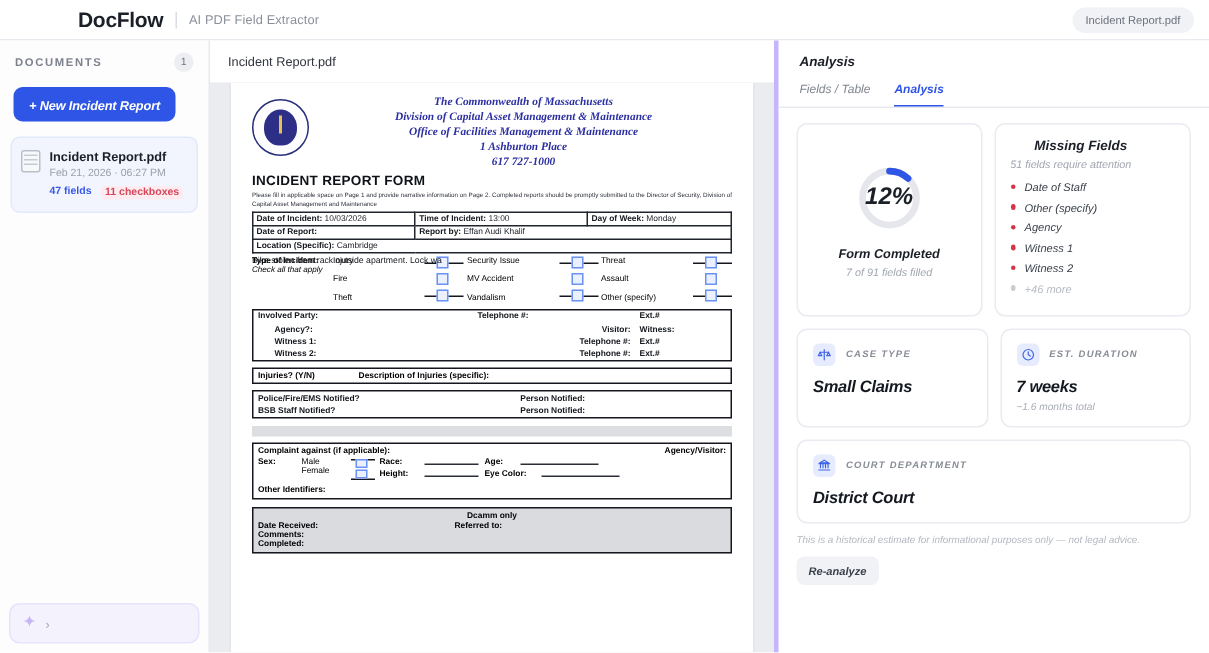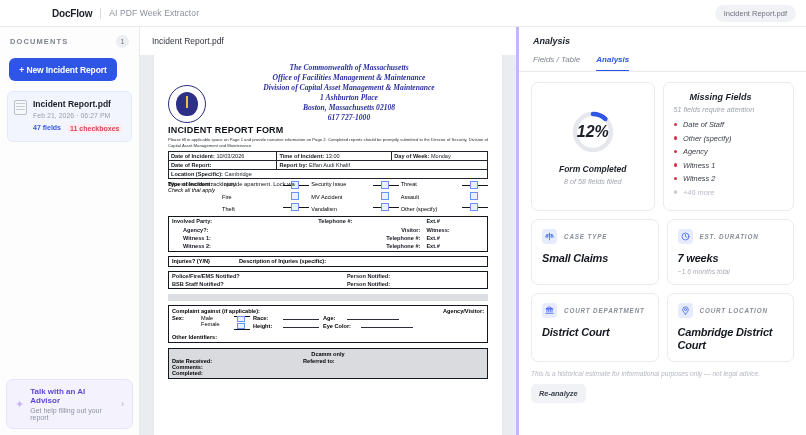--- a/index.html
+++ b/index.html
@@ -13,21 +13,21 @@
   .app { width: 806px; height: 435px; display: flex; flex-direction: column; }
 
   
   .topbar {
     height: 27px; flex: 0 0 27px;
     display: flex; align-items: center;
     border-bottom: 1px solid #e8eaef;
     padding: 0 10px 0 12px;
     background: #fff;
   }
-  .brand { font-size: 10px; font-weight: bold; color: #1b1f27; letter-spacing: -0.2px; padding-left: 40px; }
+  .brand { font-size: 14px; font-weight: bold; color: #1b1f27; letter-spacing: -0.2px; padding-left: 40px; }
   .brand-divider { width: 1px; height: 11px; background: #d8dce3; margin: 0 8px; }
   .brand-sub { font-size: 8.5px; color: #8a8f9a; letter-spacing: 0.1px; }
   .topbar-spacer { flex: 1; }
   .file-chip {
     font-size: 7.5px; color: #6d727d;
     background: #f1f2f5; border-radius: 9px;
     padding: 4px 9px; white-space: nowrap;
   }
 
   
@@ -49,21 +49,21 @@
   .sb-count {
     font-size: 7px; color: #70757f; background: #eceef2;
     border-radius: 50%; width: 13px; height: 13px;
     display: flex; align-items: center; justify-content: center;
   }
   .new-btn {
     margin: 3px 22px 10px 9px; height: 23px;
     background: #2f55e6; color: #fff;
     border-radius: 6px; font-size: 8.5px; font-weight: bold;
     display: flex; align-items: center; justify-content: center;
-    cursor: pointer; letter-spacing: -0.1px;
+    cursor: pointer; letter-spacing: -0.1px; font-style: italic;
   }
   .doc-item {
     margin: 0 7px; padding: 7px 6px 8px 6px;
     background: #f2f5fd; border: 1px solid #e2e9fb;
     border-radius: 6px; display: flex; gap: 6px;
   }
   .doc-icon {
     width: 13px; height: 15px; flex: 0 0 13px;
     border: 1px solid #b9bfcb; border-radius: 2px;
     background: #f7f8fa; margin-top: 1px;
@@ -106,21 +106,21 @@
     flex: 1; background: #ebecef; padding: 0 14px 0 14px;
     overflow: hidden; display: flex; justify-content: center;
   }
   .page {
     width: 100%; max-width: 350px; background: #fff;
     padding: 8px 14px 0 14px; position: relative; font-family: "Liberation Sans", sans-serif;
     box-shadow: 0 0 2px rgba(0,0,0,0.08);
   }
 
   
-  .lh { display: flex; align-items: flex-end; gap: 4px; }
+  .lh { display: flex; align-items: flex-start; gap: 4px; }
   .seal {
     width: 38px; height: 38px; flex: 0 0 38px; border-radius: 50%;
     border: 1.5px solid #2a2f7a; background: #fdfdff;
     display: flex; align-items: center; justify-content: center; margin-top: 3px;
   }
   .seal-in {
     width: 22px; height: 24px; border-radius: 50% 50% 46% 46%;
     background: #2d2f86; position: relative;
   }
   .seal-in::after {
@@ -209,21 +209,21 @@
   }
 </style>
 </head>
 <body>
 
 <div class="app">
 
   <div class="topbar">
     <div class="brand">DocFlow</div>
     <div class="brand-divider"></div>
-    <div class="brand-sub">AI PDF Week Extractor</div>
+    <div class="brand-sub">AI PDF Field Extractor</div>
     <div class="topbar-spacer"></div>
     <div class="file-chip">Incident Report.pdf</div>
   </div>
 
   <div class="body">
 
     <div class="sidebar">
       <div class="sb-head">
         <div class="sb-head-title">DOCUMENTS</div>
         <div class="sb-count">1</div>
@@ -238,45 +238,40 @@
           <div class="doc-date">Feb 21, 2026 · 06:27 PM</div>
           <div class="doc-badges">
             <span class="badge-fields">47 fields</span>
             <span class="badge-checks">11 checkboxes</span>
           </div>
         </div>
       </div>
 
       <div class="advisor">
         <div class="advisor-star">✦</div>
-        <div class="advisor-txt">
-          <div class="advisor-title">Talk with an AI Advisor</div>
-          <div class="advisor-sub">Get help filling out your report</div>
-        </div>
         <div class="advisor-chev">›</div>
       </div>
     </div>
 
     <div class="viewer">
       <div class="viewer-head">
         <span>Incident Report.pdf</span>
       </div>
       <div class="viewer-stage">
         <div class="page">
 
           <div class="lh">
             <div class="seal">
                 <div class="seal-in"></div>
               </div>
             <div class="lh-text">
               <div>The Commonwealth of Massachusetts</div>
+              <div>Division of Capital Asset Management &amp; Maintenance</div>
               <div>Office of Facilities Management &amp; Maintenance</div>
-              <div>Division of Capital Asset Management &amp; Maintenance</div>
               <div>1 Ashburton Place</div>
-              <div>Boston, Massachusetts 02108</div>
               <div>617 727-1000</div>
             </div>
           </div>
 
           <div class="form-title">INCIDENT REPORT FORM</div>
           <div class="instr">Please fill in applicable space on Page 1 and provide narrative information on Page 2.  Completed reports should be promptly submitted to the Director of Security, Division of Capital Asset Management and Maintenance</div>
 
           <table class="f">
             <tbody>
                 <tr>
@@ -479,21 +474,21 @@
         <div class="grid2">
           <div class="card card-progress">
             <div class="ring">
               <svg width="46" height="46" viewBox="0 0 46 46">
                 <circle cx="23" cy="23" r="18" fill="none" stroke="#e6e7ec" stroke-width="4.5"></circle>
                 <circle id="prog-arc" cx="23" cy="23" r="18" fill="none" stroke="#2f55e6" stroke-width="4.5" stroke-linecap="round" stroke-dasharray="113.10" stroke-dashoffset="99.53"></circle>
               </svg>
               <div class="ring-val">12%</div>
             </div>
             <div class="pc-title">Form Completed</div>
-            <div class="pc-sub">8 of 58 fields filled</div>
+            <div class="pc-sub">7 of 91 fields filled</div>
           </div>
 
           <div class="card">
             <div class="mf-title">Missing Fields</div>
             <div class="mf-sub">51 fields require attention</div>
             <div class="mf-item">
                 <span class="dot"></span>
                 <span>Date of Staff</span>
               </div>
             <div class="mf-item">
@@ -553,32 +548,20 @@
               <span class="ic">
                 <svg width="9" height="9" viewBox="0 0 16 16" fill="none" stroke="#3f64ea" stroke-width="1.4" stroke-linecap="round">
                   <path d="M2 5.5h12M3.5 5.5v5M12.5 5.5v5M6.5 5.5v5M9.5 5.5v5M1.5 13h13M8 1.5l5 3H3z"></path>
                 </svg>
               </span>
               <span class="card-kicker">COURT DEPARTMENT</span>
             </div>
             <div class="card-value">District Court</div>
           </div>
 
-          <div class="card">
-            <div class="card-head">
-              <span class="ic">
-                <svg width="9" height="9" viewBox="0 0 16 16" fill="none" stroke="#3f64ea" stroke-width="1.4" stroke-linecap="round">
-                  <path d="M8 14.5s5-4.6 5-8a5 5 0 10-10 0c0 3.4 5 8 5 8z"></path>
-                    <circle cx="8" cy="6.3" r="1.9"></circle>
-                </svg>
-              </span>
-              <span class="card-kicker">COURT LOCATION</span>
-            </div>
-            <div class="card-value">Cambridge District Court</div>
-          </div>
         </div>
 
         <div class="disclaimer">This is a historical estimate for informational purposes only — not legal advice.</div>
         <div class="reanalyze">Re-analyze</div>
       </div>
     </div>
 
   </div>
 </div>
 

